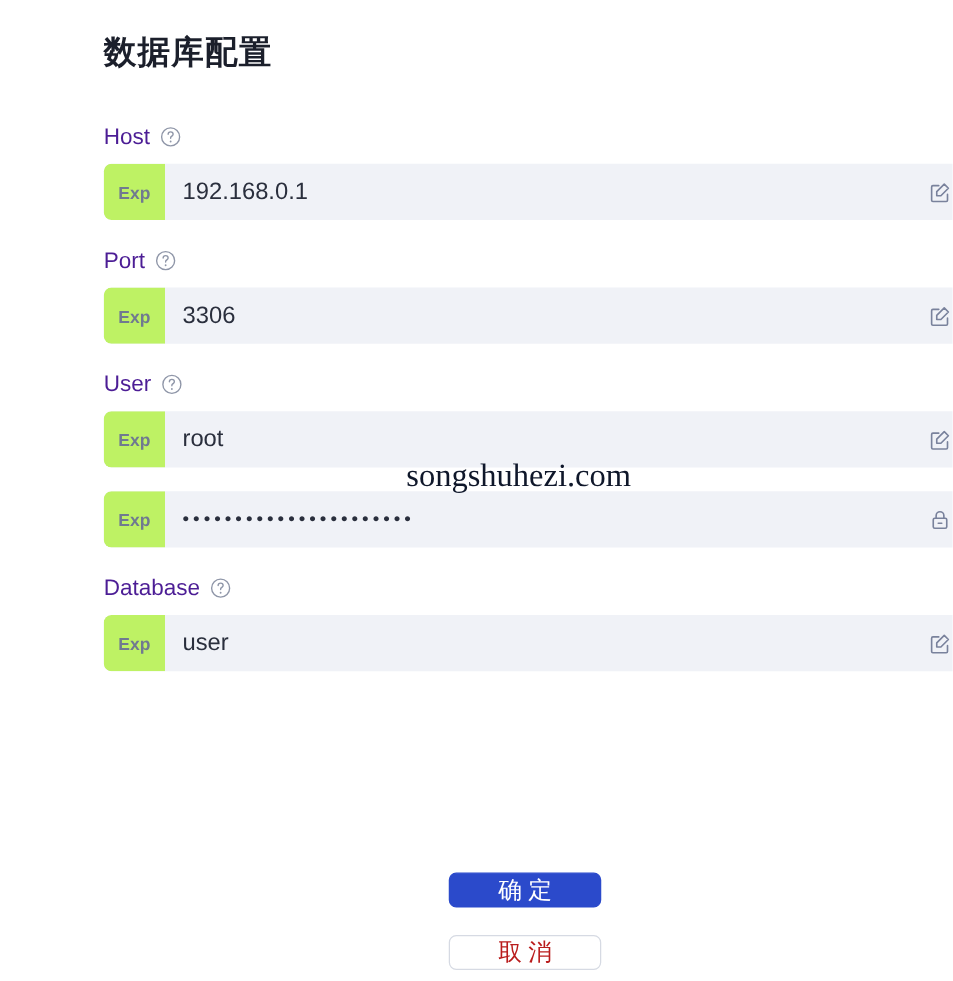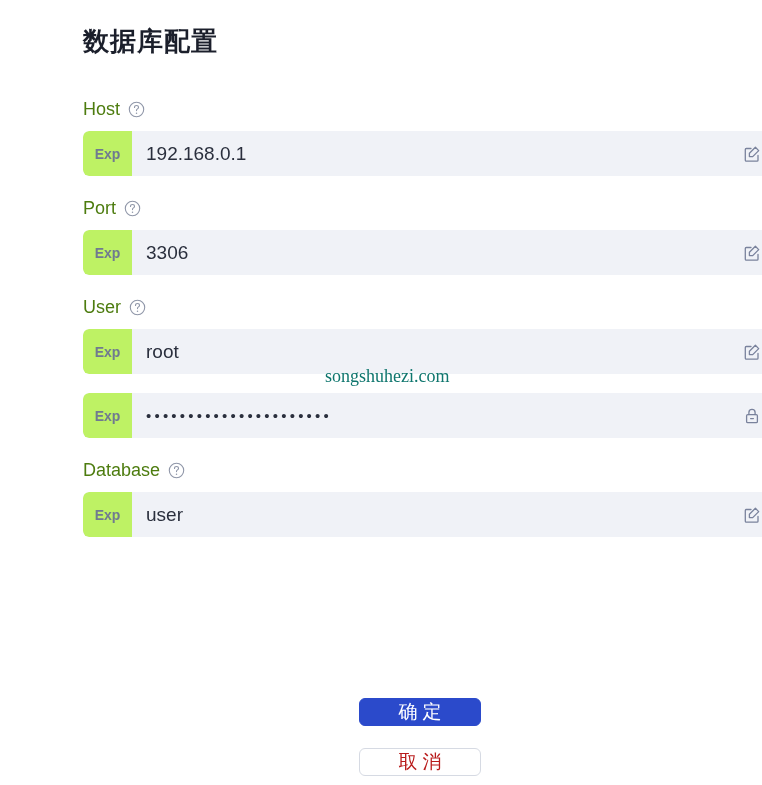--- a/index.html
+++ b/index.html
@@ -62,21 +62,21 @@
   .field-label {
     display: flex;
     align-items: center;
     gap: 8px;
     height: 26px;
     margin-bottom: 9px;
   }
 
   .field-label-text {
     font-size: 18px;
-    color: #4d7c0f;
+    color: #4c1d95;
     line-height: 26px;
   }
 
   .help-icon {
     width: 17px;
     height: 17px;
     display: inline-flex;
     align-items: center;
     justify-content: center;
     color: #8f96a8;
@@ -143,22 +143,22 @@
     color: #79829c;
     cursor: pointer;
   }
   .input-action svg { display: block; }
 
   .watermark {
     position: absolute;
     left: 277px;
     top: 366px;
     font-family: "Liberation Serif", serif;
-    font-size: 18px;
-    color: #0f766e;
+    font-size: 26px;
+    color: #0f172a;
     white-space: nowrap;
     pointer-events: none;
     z-index: 5;
   }
 
   .footer {
     position: absolute;
     left: 0;
     right: 0;
     bottom: 9px;

